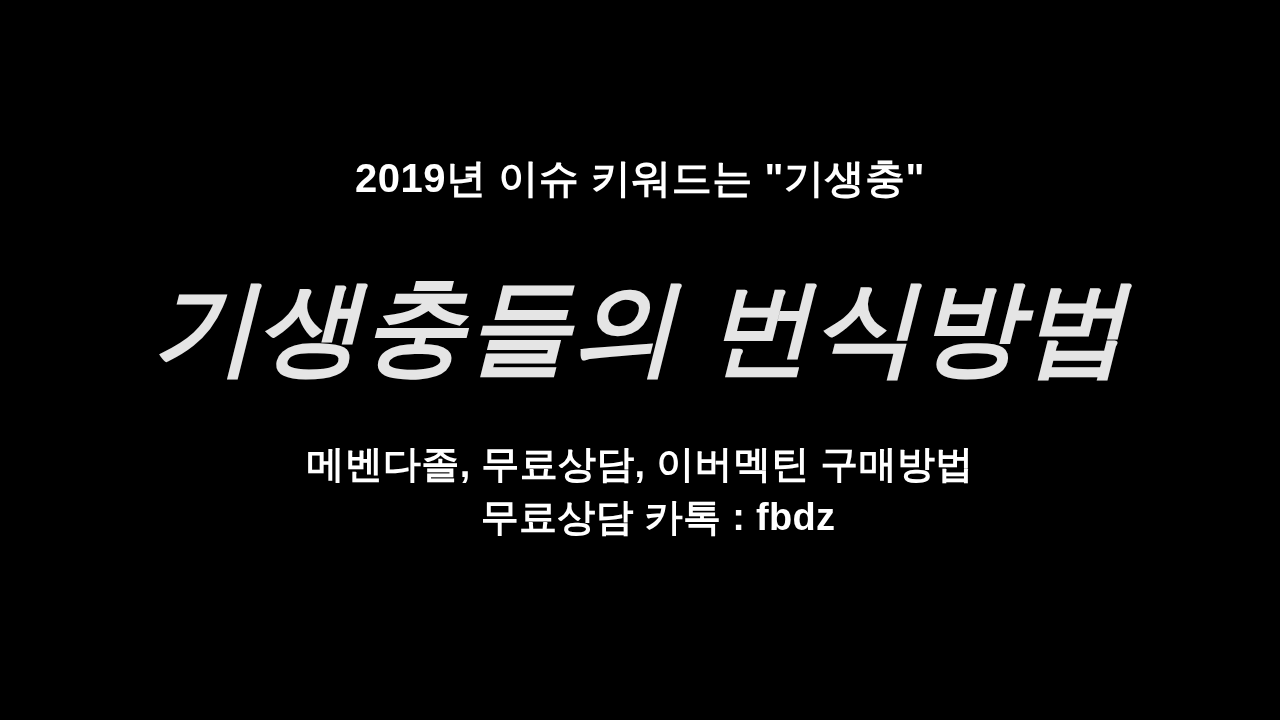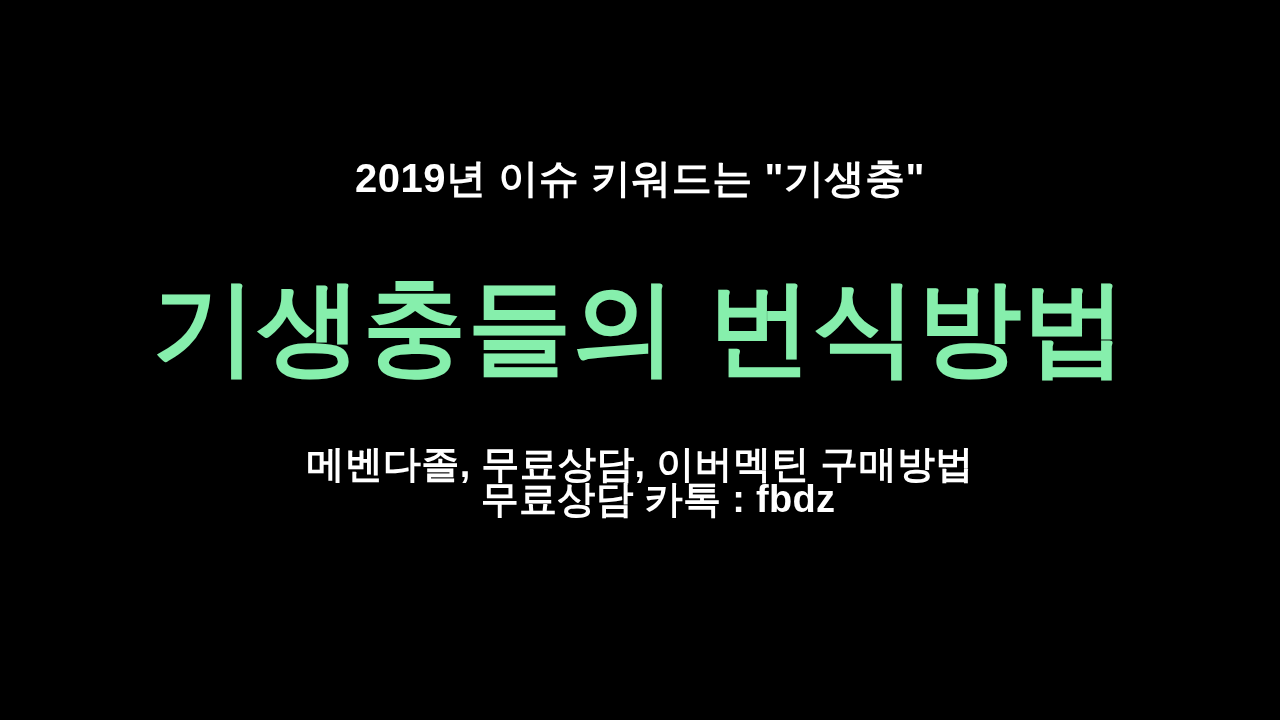--- a/index.html
+++ b/index.html
@@ -51,41 +51,42 @@
   }
 
   
   .line-headline {
     position: absolute;
     left: 0;
     right: 0;
     top: 275px;
     font-size: 104px;
     letter-spacing: 1px;
-    color: #86efac;
+    color: #e5e5e5;
     font-weight: 700;
+    font-style: italic;
   }
 
   
   .line-sub1 {
     position: absolute;
     left: 0;
     right: 0;
     top: 445px;
     font-size: 38px;
     letter-spacing: 0.3px;
     color: #ffffff;
     font-weight: 700;
   }
 
   .line-sub2 {
     position: absolute;
     left: 0;
     right: 0;
-    top: 480px;
+    top: 498px;
     font-size: 38px;
     letter-spacing: 0.3px;
     color: #ffffff;
     font-weight: 700;
     margin-left: 36px;
   }
 </style>
 </head>
 <body>
 

